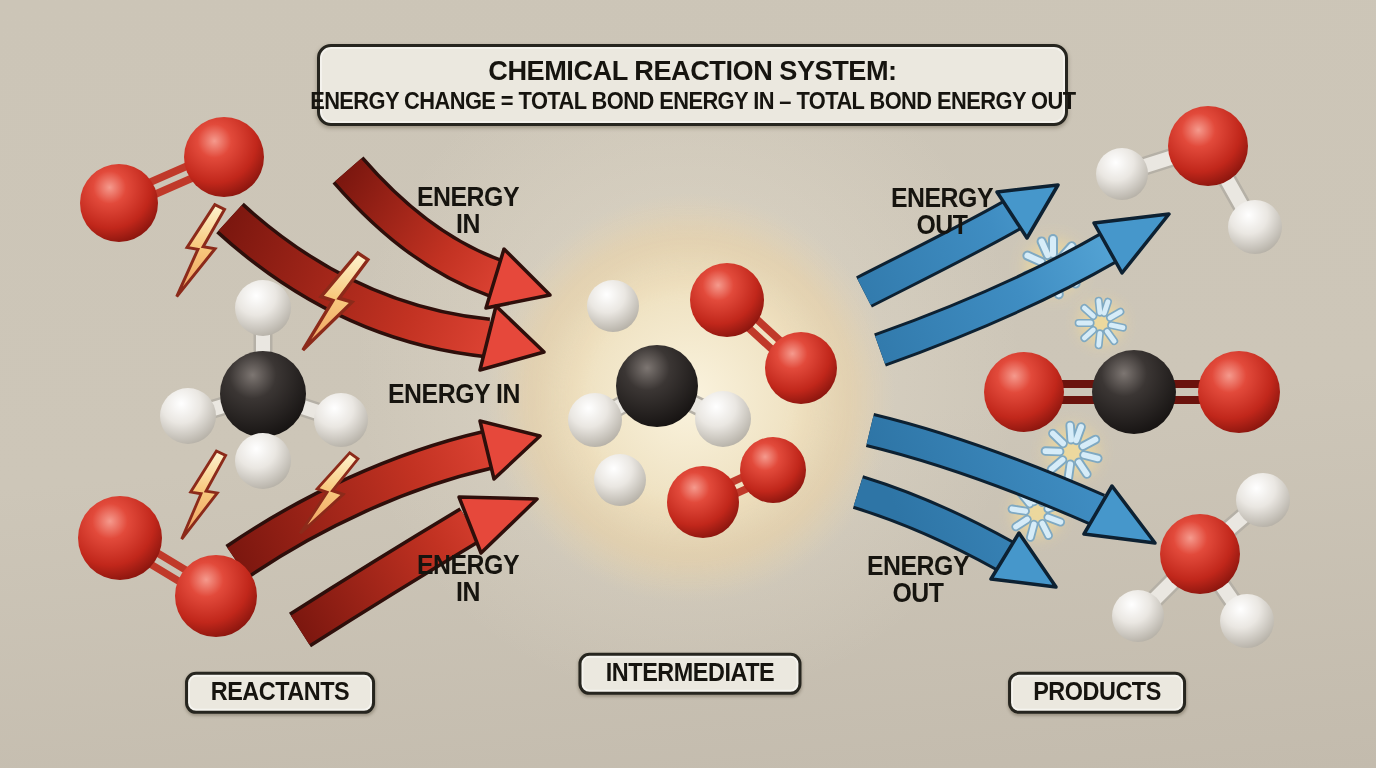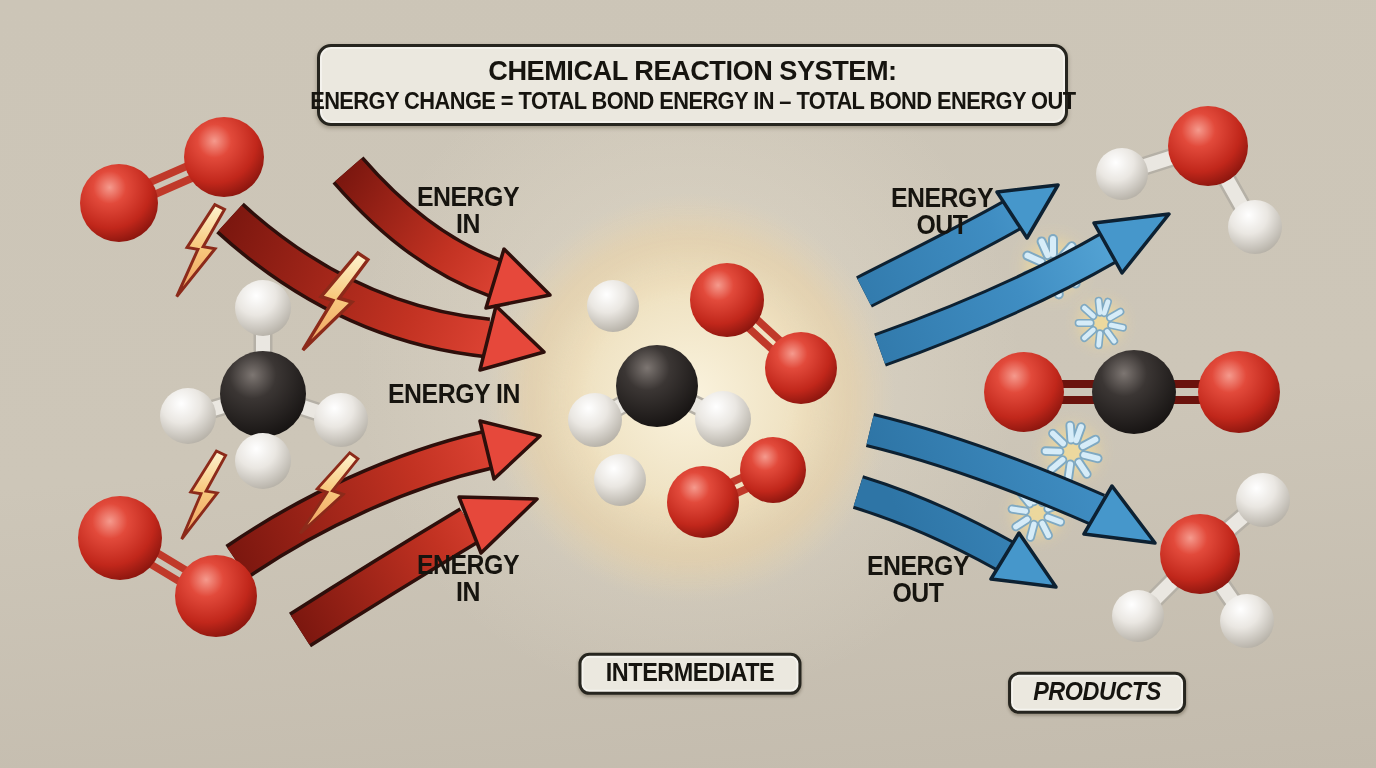--- a/index.html
+++ b/index.html
@@ -332,20 +332,23 @@
   <div class="energy-label" style="left:468px; top:211px;">ENERGY
 IN</div>
   <div class="energy-label" style="left:454px; top:394px;">ENERGY IN</div>
   <div class="energy-label" style="left:468px; top:579px;">ENERGY
 IN</div>
   <div class="energy-label" style="left:942px; top:212px;">ENERGY
 OUT</div>
   <div class="energy-label" style="left:918px; top:580px;">ENERGY
 OUT</div>
 
+  <div class="stage-label" style="left:280px; top:693px;">
+    <span>REACTANTS</span>
+  </div>
   <div class="stage-label" style="left:690px; top:674px;">
     <span>INTERMEDIATE</span>
   </div>
-  <div class="stage-label" style="left:1097px; top:693px;font-style:italic;">
+  <div class="stage-label" style="left:1097px; top:693px;">
     <span>PRODUCTS</span>
   </div>
 
 </div>
 
 </body></html>

